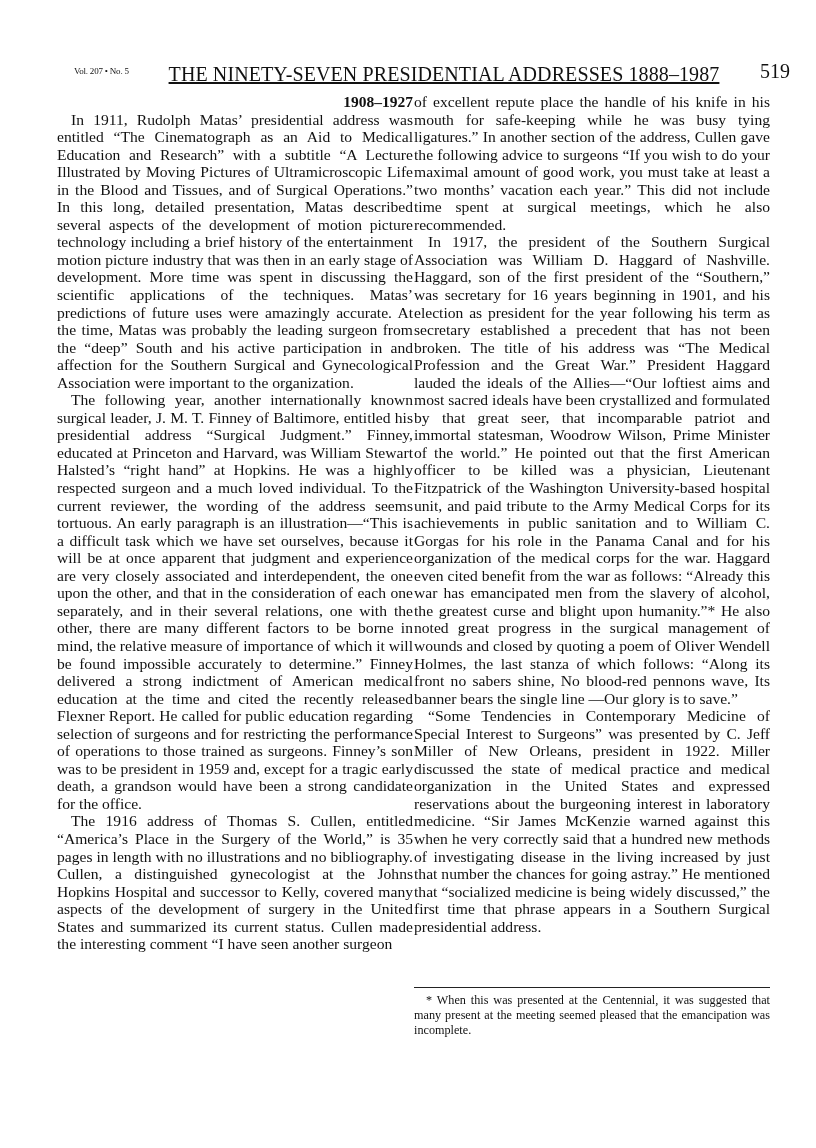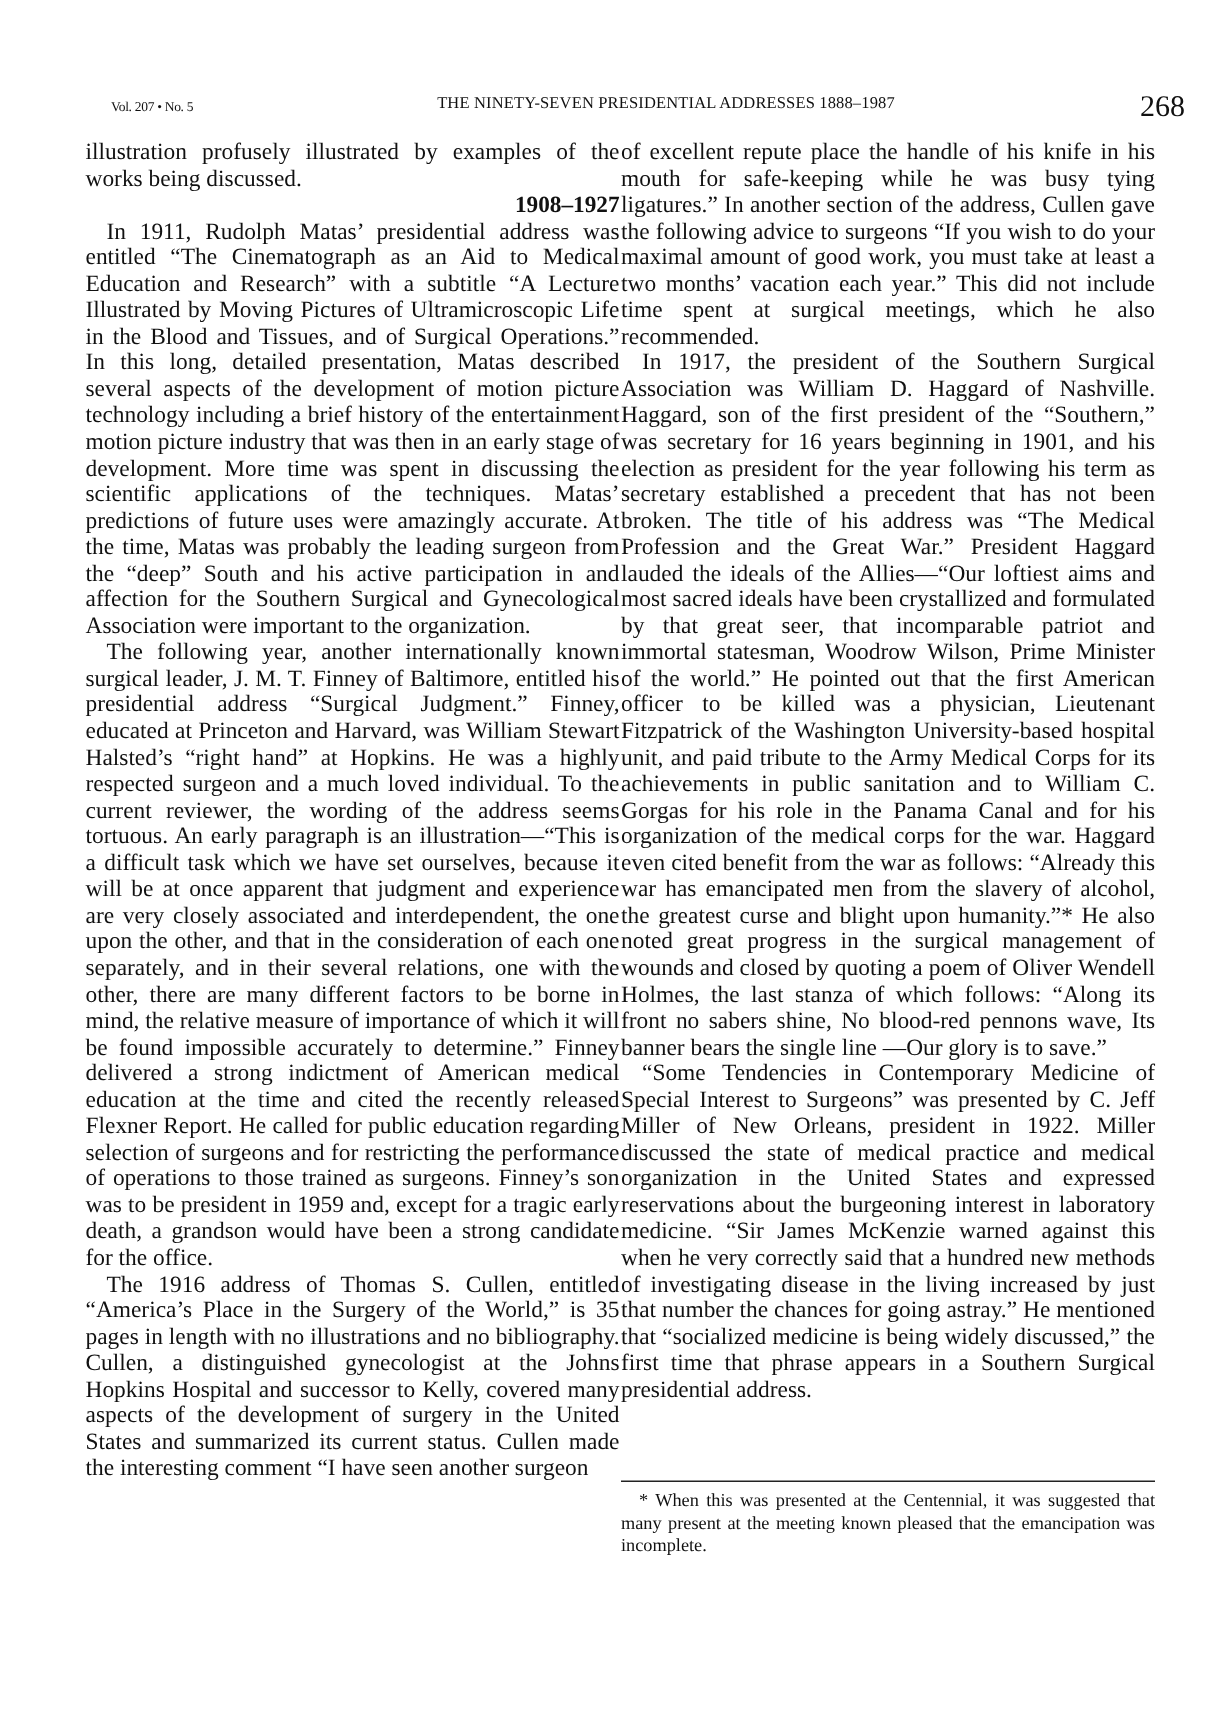--- a/index.html
+++ b/index.html
@@ -1,50 +1,49 @@
 <!DOCTYPE html>
 <html><head>
 <meta charset="utf-8">
 <style>
   html, body { margin: 0; padding: 0; background: #ffffff; }
   body { width: 816px; height: 1148px; position: relative; overflow: hidden;
          font-family: "Liberation Serif", "DejaVu Serif", serif; color: #111; }
   .header { position: absolute; top: 62px; left: 54px; width: 716px; height: 22px; margin-left: 20px; }
   .vol { position: absolute; left: 0; top: 4px; font-size: 9px; letter-spacing: -0.2px; }
-  .running-title { position: absolute; left: 90px; width: 560px; text-align: center; top: 1px; font-size: 11px; letter-spacing: 0.1px; }
+  .running-title { position: absolute; left: 90px; width: 560px; text-align: center; top: 1px; font-size: 20px; letter-spacing: 0.1px; text-decoration: underline; }
   .page-num { position: absolute; right: 0; top: -2px; font-size: 20px; }
   .col { position: absolute; top: 93px; width: 356px; font-size: 15.6px; line-height: 17.55px; text-align: justify; }
   .col.left { left: 57px; }
   .col.right { left: 414px; }
   .col p { margin: 0; text-indent: 14px; hyphens: manual; }
   .col p.noindent { text-indent: 0; }
   .section-heading { text-align: right; font-weight: bold; font-size: 15.5px; margin: 28px 0 22px 0; text-indent: 0 !important; }
   .footnote-rule { position: absolute; left: 414px; top: 987px; width: 356px; height: 0; border-top: 1.2px solid #222; }
   .footnote { position: absolute; left: 414px; top: 993px; width: 356px; font-size: 12.2px; line-height: 15.2px; text-align: justify; }
   .footnote p { margin: 0; text-indent: 12px; }
 </style>
 </head>
 <body>
 
 <div class="header">
   <span class="vol">Vol. 207 • No. 5</span>
   <span class="running-title">THE NINETY-SEVEN PRESIDENTIAL ADDRESSES 1888–1987</span>
-  <span class="page-num">268</span>
+  <span class="page-num">519</span>
 </div>
 
 <div class="col left">
-  <p class="noindent">illustration profusely illustrated by examples of the works being discussed.</p>
   <p class="section-heading">1908–1927</p>
   <p>In 1911, Rudolph Matas’ presidential address was entitled “The Cinematograph as an Aid to Medical Education and Research” with a subtitle “A Lecture Illustrated by Moving Pictures of Ultramicroscopic Life in the Blood and Tissues, and of Surgical Operations.” In this long, detailed presentation, Matas described several aspects of the development of motion picture technology including a brief history of the entertainment motion picture industry that was then in an early stage of development. More time was spent in discussing the scientific applications of the techniques. Matas’ predictions of future uses were amazingly accurate. At the time, Matas was probably the leading surgeon from the “deep” South and his active participation in and affection for the Southern Surgical and Gynecological Association were important to the organization.</p>
   <p>The following year, another internationally known surgical leader, J. M. T. Finney of Baltimore, entitled his presidential address “Surgical Judgment.” Finney, educated at Princeton and Harvard, was William Stewart Halsted’s “right hand” at Hopkins. He was a highly respected surgeon and a much loved individual. To the current reviewer, the wording of the address seems tortuous. An early paragraph is an illustration—“This is a difficult task which we have set ourselves, because it will be at once apparent that judgment and experience are very closely associated and interdependent, the one upon the other, and that in the consideration of each one separately, and in their several relations, one with the other, there are many different factors to be borne in mind, the relative measure of importance of which it will be found impossible accurately to determine.” Finney delivered a strong indictment of American medical education at the time and cited the recently released Flexner Report. He called for public education regarding selection of surgeons and for restricting the performance of operations to those trained as surgeons. Finney’s son was to be president in 1959 and, except for a tragic early death, a grandson would have been a strong candidate for the office.</p>
   <p>The 1916 address of Thomas S. Cullen, entitled “America’s Place in the Surgery of the World,” is 35 pages in length with no illustrations and no bibliography. Cullen, a distinguished gynecologist at the Johns Hopkins Hospital and successor to Kelly, covered many aspects of the development of surgery in the United States and summarized its current status. Cullen made the interesting comment “I have seen another surgeon</p>
 </div>
 
 <div class="col right">
   <p class="noindent">of excellent repute place the handle of his knife in his mouth for safe-keeping while he was busy tying ligatures.” In another section of the address, Cullen gave the following advice to surgeons “If you wish to do your maximal amount of good work, you must take at least a two months’ vacation each year.” This did not include time spent at surgical meetings, which he also recommended.</p>
   <p>In 1917, the president of the Southern Surgical Association was William D. Haggard of Nashville. Haggard, son of the first president of the “Southern,” was secretary for 16 years beginning in 1901, and his election as president for the year following his term as secretary established a precedent that has not been broken. The title of his address was “The Medical Profession and the Great War.” President Haggard lauded the ideals of the Allies—“Our loftiest aims and most sacred ideals have been crystallized and formulated by that great seer, that incomparable patriot and immortal statesman, Woodrow Wilson, Prime Minister of the world.” He pointed out that the first American officer to be killed was a physician, Lieutenant Fitzpatrick of the Washington University-based hospital unit, and paid tribute to the Army Medical Corps for its achievements in public sanitation and to William C. Gorgas for his role in the Panama Canal and for his organization of the medical corps for the war. Haggard even cited benefit from the war as follows: “Already this war has emancipated men from the slavery of alcohol, the greatest curse and blight upon humanity.”* He also noted great progress in the surgical management of wounds and closed by quoting a poem of Oliver Wendell Holmes, the last stanza of which follows: “Along its front no sabers shine, No blood-red pennons wave, Its banner bears the single line —Our glory is to save.”</p>
   <p>“Some Tendencies in Contemporary Medicine of Special Interest to Surgeons” was presented by C. Jeff Miller of New Orleans, president in 1922. Miller discussed the state of medical practice and medical organization in the United States and expressed reservations about the burgeoning interest in laboratory medicine. “Sir James McKenzie warned against this when he very correctly said that a hundred new methods of investigating disease in the living increased by just that number the chances for going astray.” He mentioned that “socialized medicine is being widely discussed,” the first time that phrase appears in a Southern Surgical presidential address.</p>
 </div>
 
 <div class="footnote-rule"></div>
 <div class="footnote">
-  <p>* When this was presented at the Centennial, it was suggested that many present at the meeting known pleased that the emancipation was incomplete.</p>
+  <p>* When this was presented at the Centennial, it was suggested that many present at the meeting seemed pleased that the emancipation was incomplete.</p>
 </div>
 
 </body></html>

